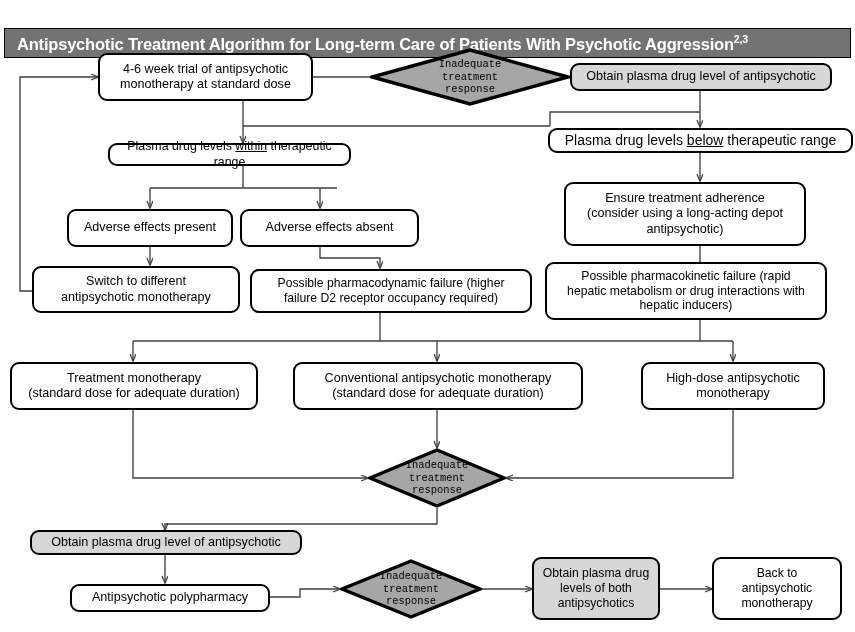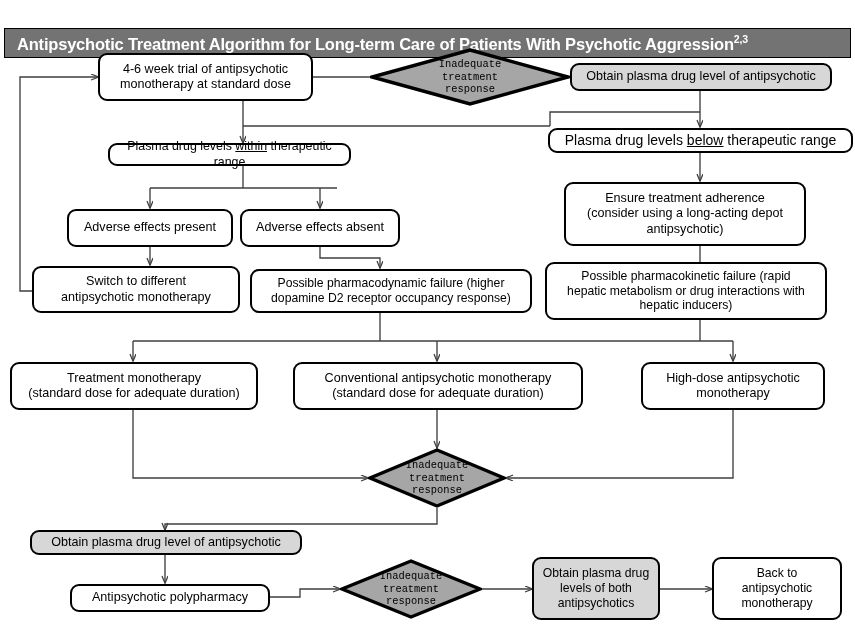--- a/index.html
+++ b/index.html
@@ -176,35 +176,35 @@
   </div>
 
   <div class="node" style="left:548px; top:128px; width:305px; height:25px; font-size:14px;">
     <div><span>Plasma drug levels </span><span class="u">below</span><span> therapeutic range</span></div>
   </div>
 
   <div class="node" style="left:67px; top:209px; width:166px; height:38px;">
     <span>Adverse effects present</span>
   </div>
 
-  <div class="node" style="left:240px; top:209px; width:160px; height:38px;">
+  <div class="node" style="left:240px; top:209px; width:179px; height:38px;">
     <span>Adverse effects absent</span>
   </div>
 
   <div class="node" style="left:32px; top:266px; width:208px; height:47px;">
     <div>
       <span>Switch to different</span><br>
       <span>antipsychotic monotherapy</span>
     </div>
   </div>
 
   <div class="node" style="left:250px; top:269px; width:282px; height:44px; font-size:12.2px;">
     <div>
       <span>Possible pharmacodynamic failure (higher</span><br>
-      <span>dopamine D2 receptor occupancy response)</span>
+      <span>failure D2 receptor occupancy required)</span>
     </div>
   </div>
 
   <div class="node" style="left:564px; top:182px; width:242px; height:64px;">
     <div>
       <span>Ensure treatment adherence</span><br>
       <span>(consider using a long-acting depot</span><br>
       <span>antipsychotic)</span>
     </div>
   </div>

